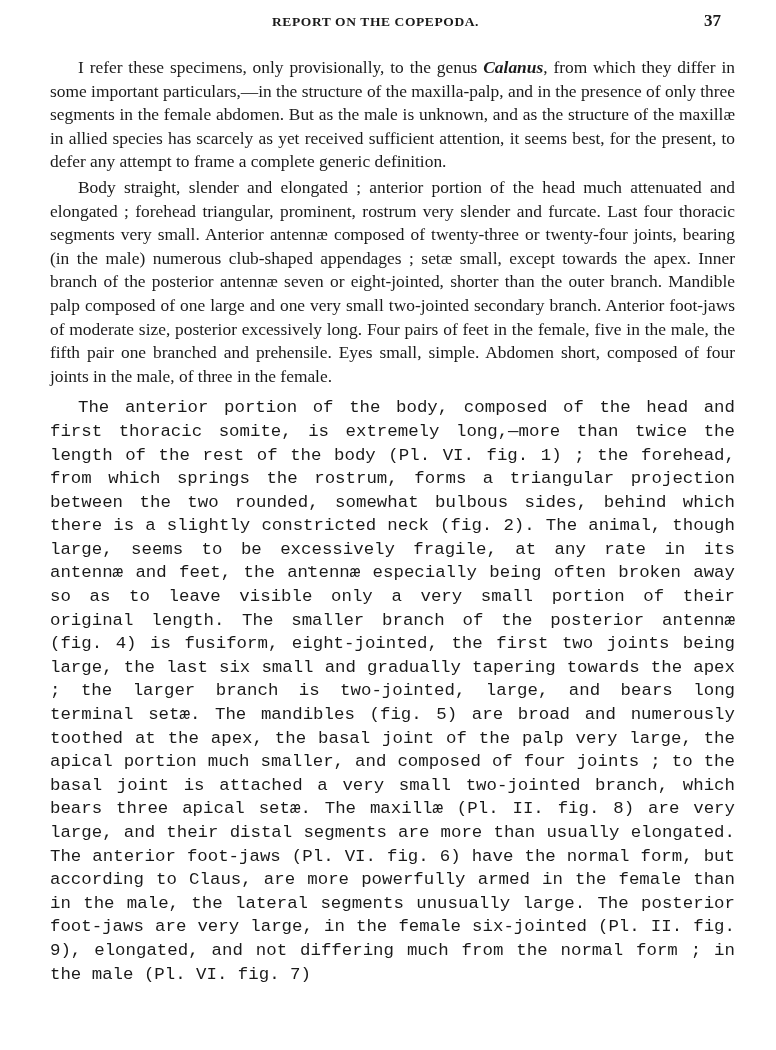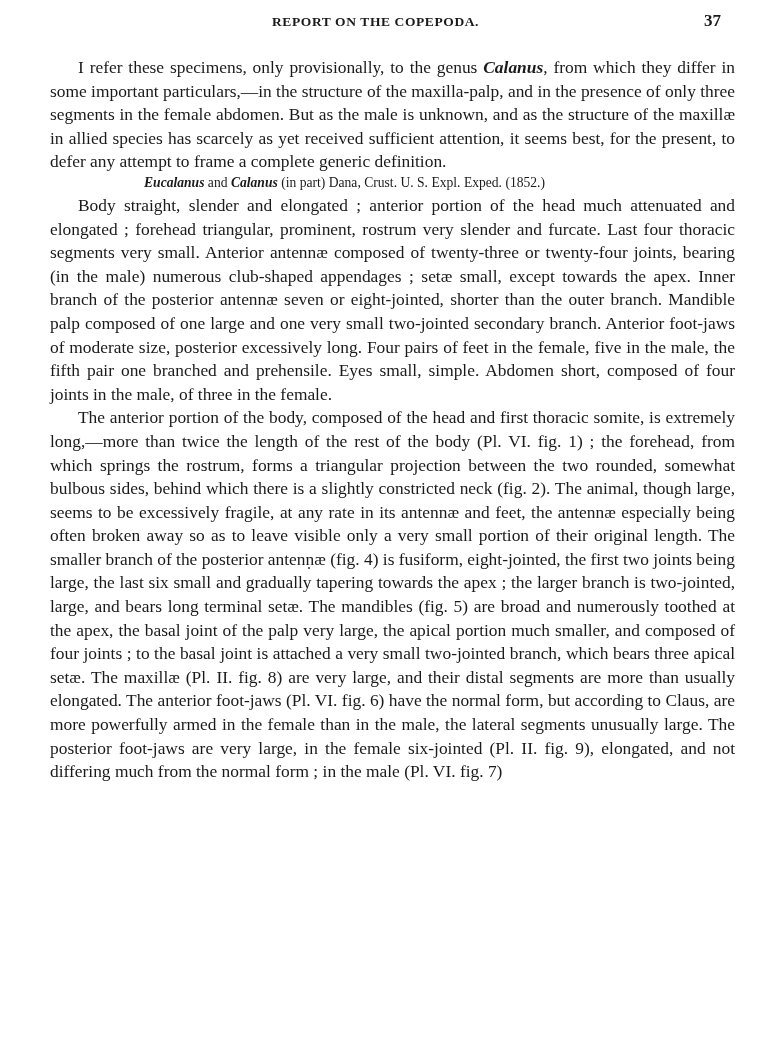--- a/index.html
+++ b/index.html
@@ -43,21 +43,21 @@
     top: 56px;
     width: 685px;
   }
   p.para {
     margin: 0;
     font-size: 17.4px;
     line-height: 23.6px;
     text-align: justify;
     text-indent: 28px;
   }
-  .para + .para { margin-top: 0; }
+  .para + .para { margin-top: 8px; font-family: Liberation Mono, monospace; }
   .heading {
     text-align: center;
     font-size: 17.5px;
     margin: 18px 0 4px 0;
     line-height: 26px;
   }
   .synonymy {
     margin: 0 0 2px 94px;
     font-size: 13.6px;
     line-height: 18px;
@@ -80,20 +80,19 @@
 <div class="running-head">
   <span class="running-title">REPORT ON THE COPEPODA.</span>
   <span class="page-number">37</span>
 </div>
 
 <div class="content">
   <p class="para"><span>I refer these specimens, only provisionally, to the genus </span><i>Calanus</i><span>, from which they differ in some important particulars,—in the structure of the maxilla-palp, and in the presence of only three segments in the female abdomen.  But as the male is unknown, and as the structure of the maxillæ in allied species has scarcely as yet received sufficient attention, it seems best, for the present, to defer any attempt to frame a complete generic definition.</span></p>
 
 
   <div class="synonymy">
-    <div><i>Eucalanus</i><span> and </span><i>Calanus</i><span> (in part) Dana, Crust. U. S. Expl. Exped. (1852.)</span></div>
   </div>
 
   <p class="para">Body straight, slender and elongated ; anterior portion of the head much attenuated and elongated ; forehead triangular, prominent, rostrum very slender and furcate.  Last four thoracic segments very small.  Anterior antennæ composed of twenty-three or twenty-four joints, bearing (in the male) numerous club-shaped appendages ; setæ small, except towards the apex.  Inner branch of the posterior antennæ seven or eight-jointed, shorter than the outer branch.  Mandible palp composed of one large and one very small two-jointed secondary branch.  Anterior foot-jaws of moderate size, posterior excessively long.  Four pairs of feet in the female, five in the male, the fifth pair one branched and prehensile.  Eyes small, simple.  Abdomen short, composed of four joints in the male, of three in the female.</p>
   <p class="para">The anterior portion of the body, composed of the head and first thoracic somite, is extremely long,—more than twice the length of the rest of the body (Pl. VI. fig. 1) ; the forehead, from which springs the rostrum, forms a triangular projection between the two rounded, somewhat bulbous sides, behind which there is a slightly constricted neck (fig. 2).  The animal, though large, seems to be excessively fragile, at any rate in its antennæ and feet, the antennæ especially being often broken away so as to leave visible only a very small portion of their original length.  The smaller branch of the posterior antennæ (fig. 4) is fusiform, eight-jointed, the first two joints being large, the last six small and gradually tapering towards the apex ; the larger branch is two-jointed, large, and bears long terminal setæ.  The mandibles (fig. 5) are broad and numerously toothed at the apex, the basal joint of the palp very large, the apical portion much smaller, and composed of four joints ; to the basal joint is attached a very small two-jointed branch, which bears three apical setæ.  The maxillæ (Pl. II. fig. 8) are very large, and their distal segments are more than usually elongated.  The anterior foot-jaws (Pl. VI. fig. 6) have the normal form, but according to Claus, are more powerfully armed in the female than in the male, the lateral segments unusually large.  The posterior foot-jaws are very large, in the female six-jointed (Pl. II. fig. 9), elongated, and not differing much from the normal form ; in the male (Pl. VI. fig. 7)</p>
 </div>
 
 <div class="stray-dot"></div>
 
 </body></html>

